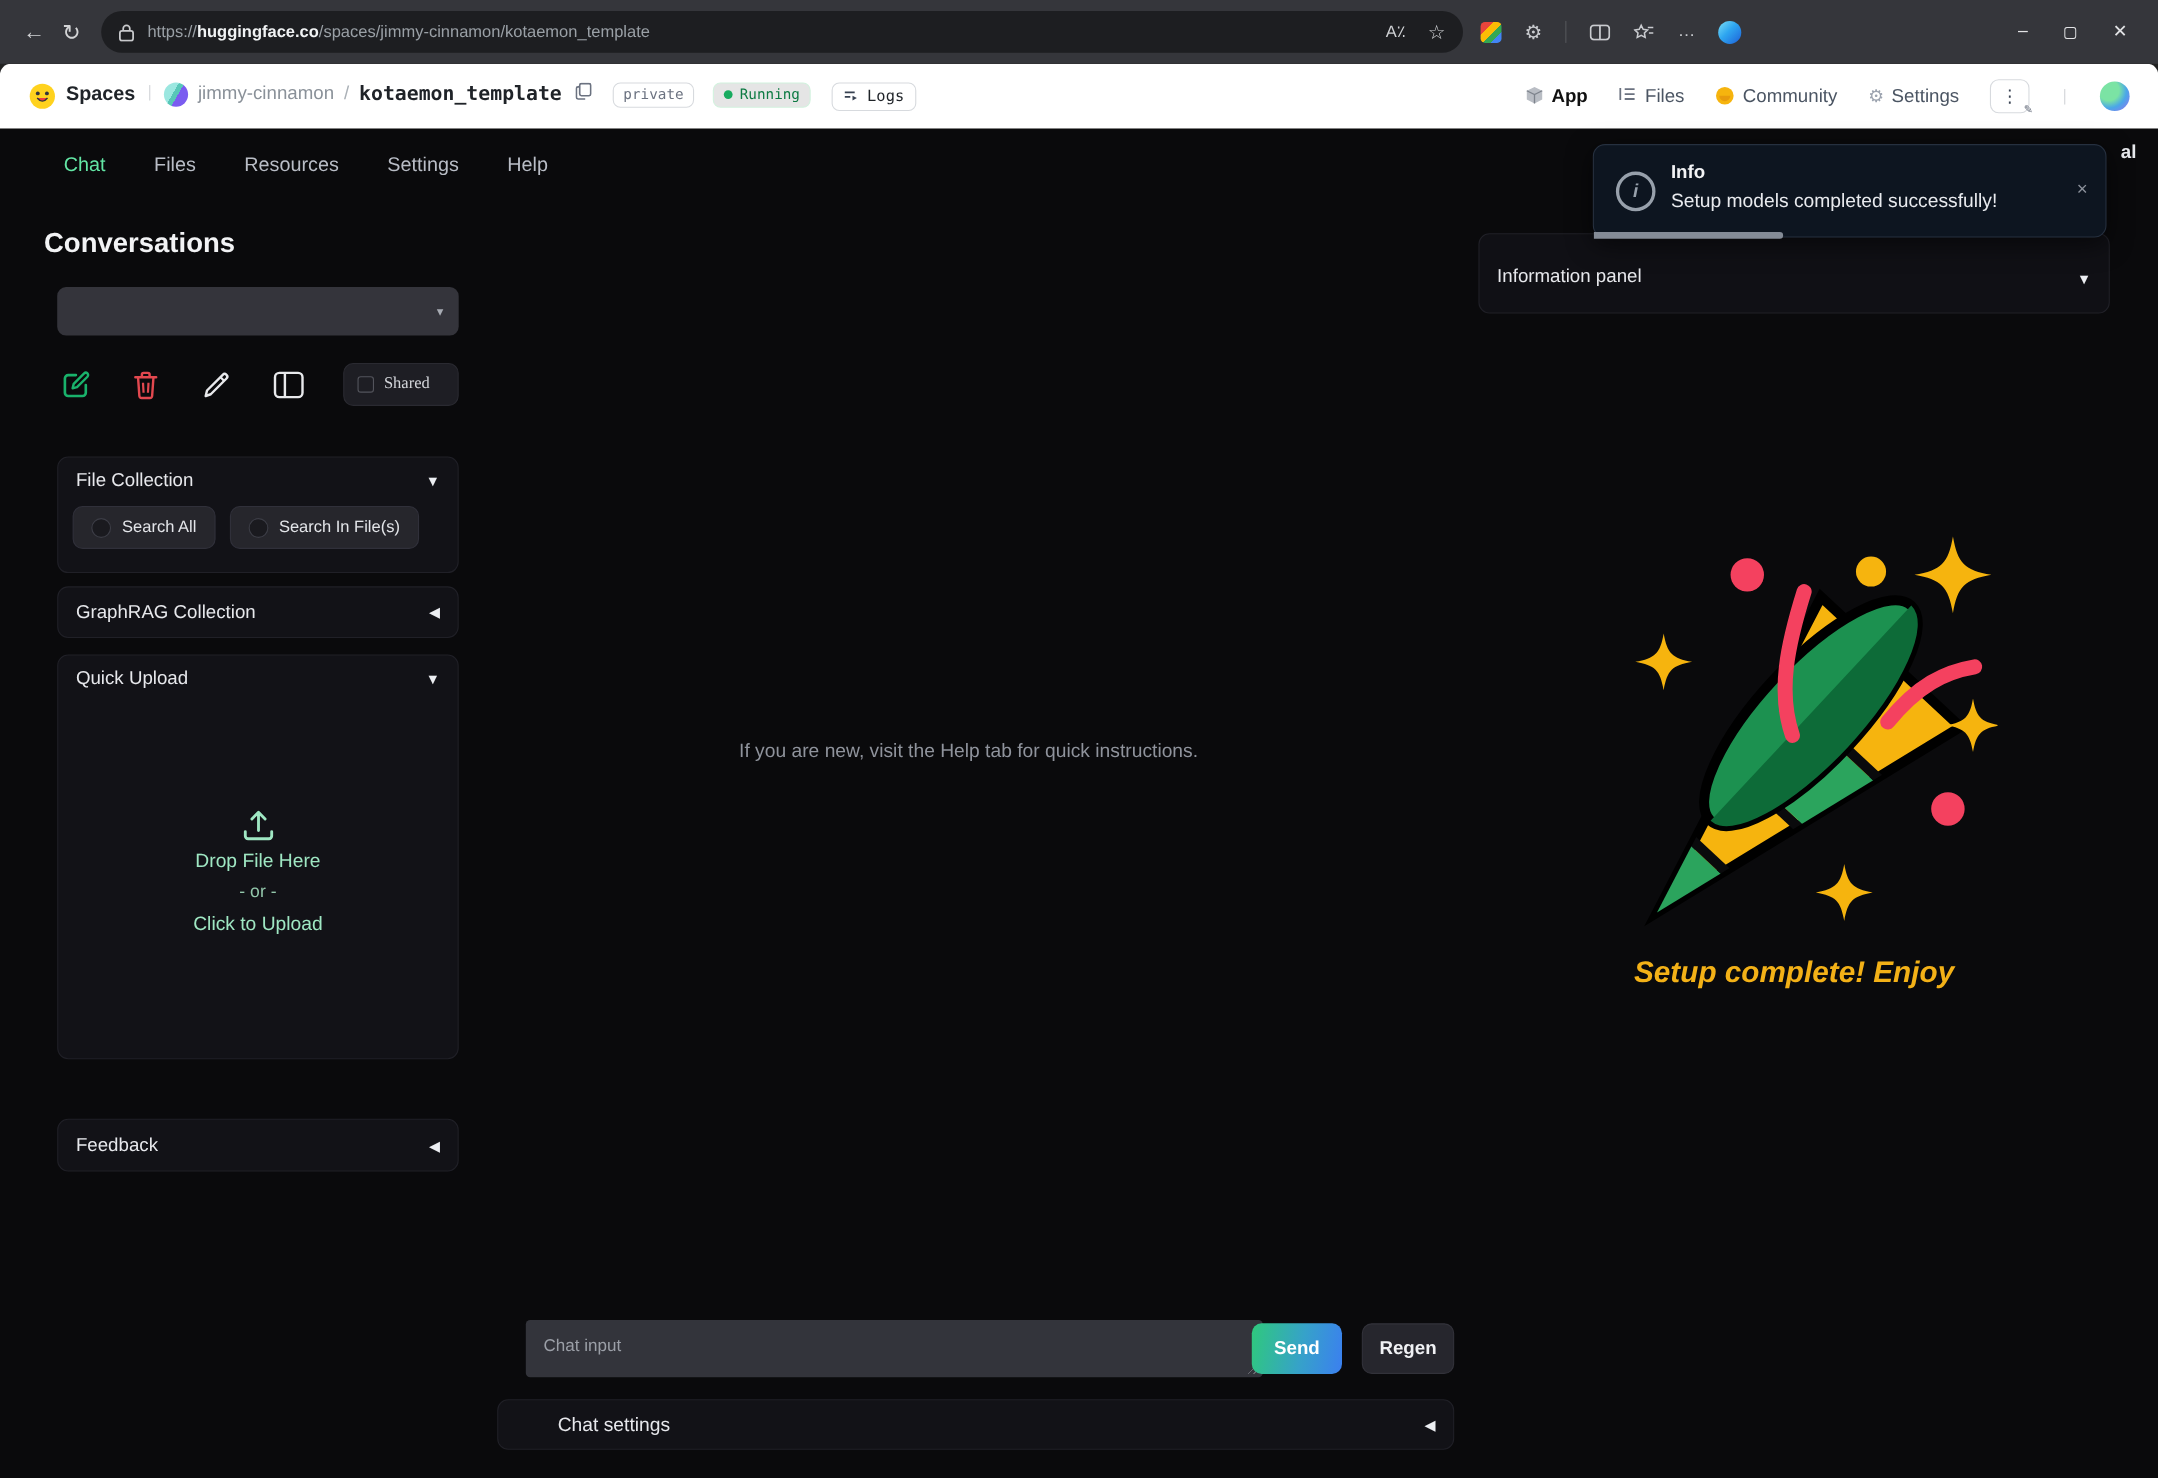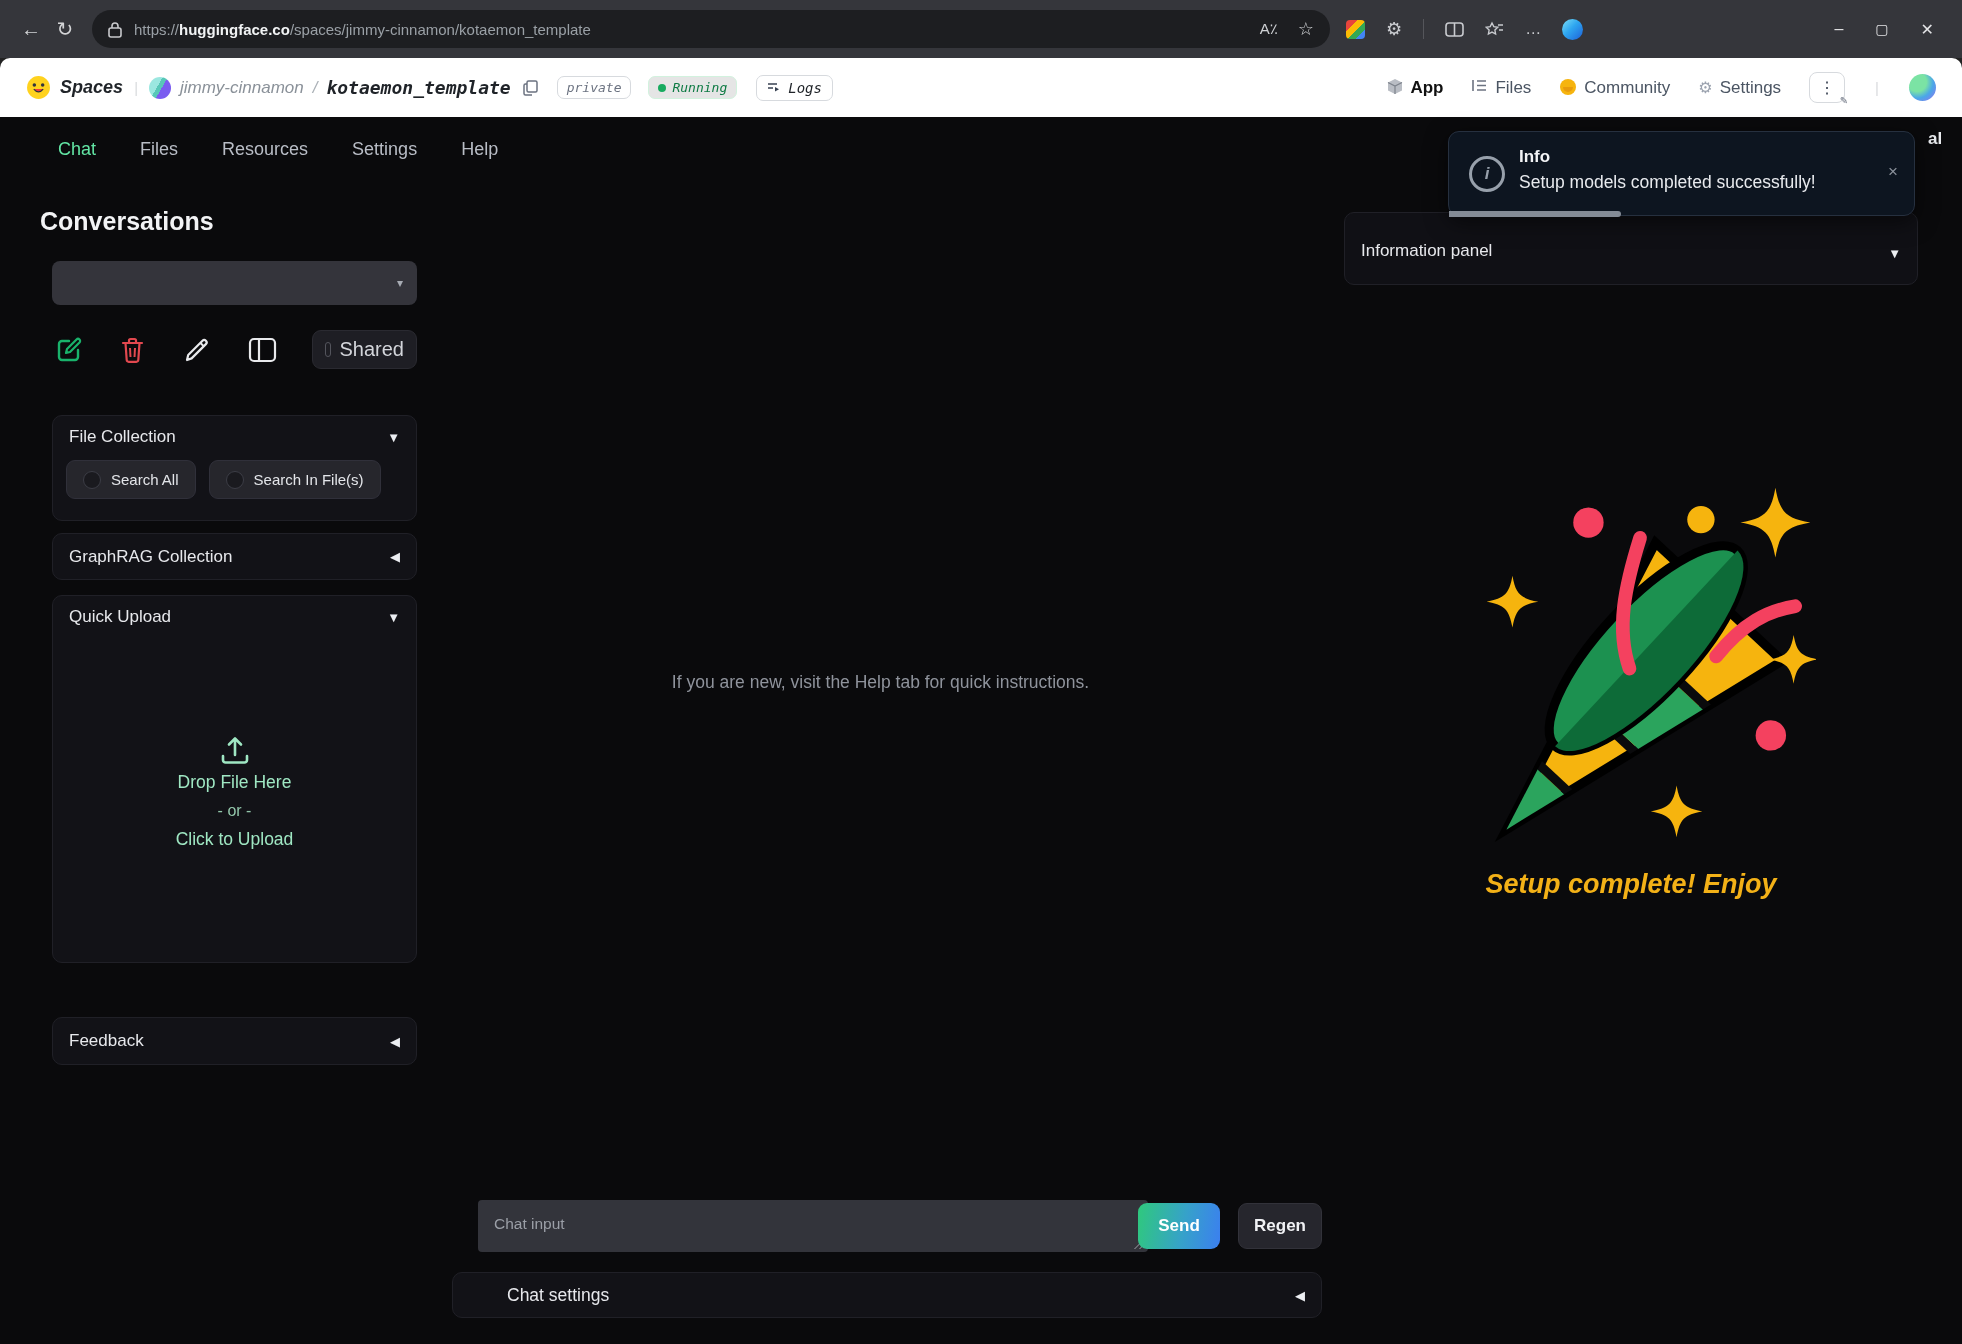--- a/index.html
+++ b/index.html
@@ -23,21 +23,21 @@
     background:linear-gradient(135deg,#7ee0f6 0%,#2ea6f0 45%,#1d5fd8 100%); }
   .v-div { width:1px; height:20px; background:#55565b; }
   .win-controls { margin-left:auto; display:flex; gap:32px; align-items:center; color:#e3e4e6; font-size:16px; padding-right:14px;}
 
   
   .page { position:absolute; left:0; top:58px; width:1962px; height:1286px;
     border-radius:10px 10px 0 0; overflow:hidden; background:#0a0a0c; }
 
   
   .hf-header { height:59px; background:#ffffff; display:flex; align-items:center; padding:0 26px; }
-  .hf-left { display:flex; align-items:center; gap:9px;font-style:italic; }
+  .hf-left { display:flex; align-items:flex-start; gap:9px; }
   .hf-brand { font-size:18px; font-weight:700; color:#1f2328; }
   .hf-sep-bar { color:#d9dbde; font-size:15px; margin:0 2px; }
   .mini-avatar { width:22px; height:22px; border-radius:50%;
     background:linear-gradient(120deg,#9be7e0 0 40%,#58c7b8 40% 55%,#7a5cf0 55%); }
   .hf-owner { color:#8a9199; font-size:17px; }
   .hf-slash { color:#aab0b6; font-size:17px; }
   .hf-repo { font-family:"DejaVu Sans Mono", monospace; font-weight:700; font-size:18px; color:#1f2328; }
   .badge { font-family:"DejaVu Sans Mono", monospace; font-size:13px; border-radius:7px; padding:3px 9px; }
   .badge-private { color:#6b7280; border:1px solid #d7dade; background:#fff; }
   .badge-running { color:#0d7a43; background:#e5e5e5; border:1px solid #d2f2de; display:flex; align-items:center; gap:6px;}
@@ -62,21 +62,21 @@
   .conv-title { position:absolute; left:40px; top:90px; color:#f2f3f5; font-size:25px; font-weight:700; }
 
   .conv-select { position:absolute; left:52px; top:144px; width:365px; height:44px; background:#34343b;
     border-radius:8px; display:flex; align-items:center; justify-content:flex-end; padding:0 14px; cursor:pointer;}
   .conv-caret { color:#a7abb3; font-size:12px; }
 
   .icon-row { position:absolute; left:55px; top:213px; height:40px; display:flex; align-items:center; gap:38px; }
   .shared-btn { position:absolute; left:312px; top:213px; width:105px; height:39px; background:#1e1e24;
     border:1px solid #2a2a31; border-radius:9px; display:flex; align-items:center; gap:9px; padding:0 12px; cursor:pointer;}
   .shared-cb { width:15px; height:15px; border:1.6px solid #53545c; border-radius:3px; background:transparent; }
-  .shared-label { color:#d3d5da; font-size:20px; }
+  .shared-label { color:#d3d5da; font-size:15px;font-family:Liberation Serif, serif; }
 
   .panel { position:absolute; background:#121217; border:1px solid #202027; border-radius:10px; }
   .panel-header { display:flex; align-items:center; justify-content:space-between; padding:0 16px;
     color:#e7e8ec; font-size:17px; height:42px; cursor:pointer;}
   .caret { color:#eceef2; font-size:13px; }
 
   .fc-buttons { display:flex; gap:13px; padding:2px 13px; }
   .radio-btn { background:#26262c; border:1px solid #30303a; border-radius:9px; height:39px;
     display:flex; align-items:center; gap:10px; padding:0 16px; color:#e3e5e9; font-size:15px; cursor:pointer;}
   .radio-circle { width:18px; height:18px; border-radius:50%; background:#1a1a1f; border:1.5px solid #3c3d46; }

